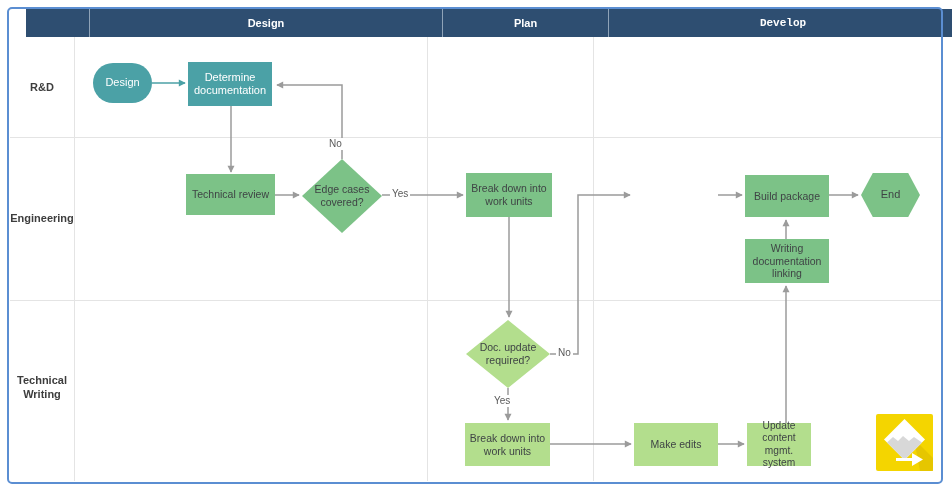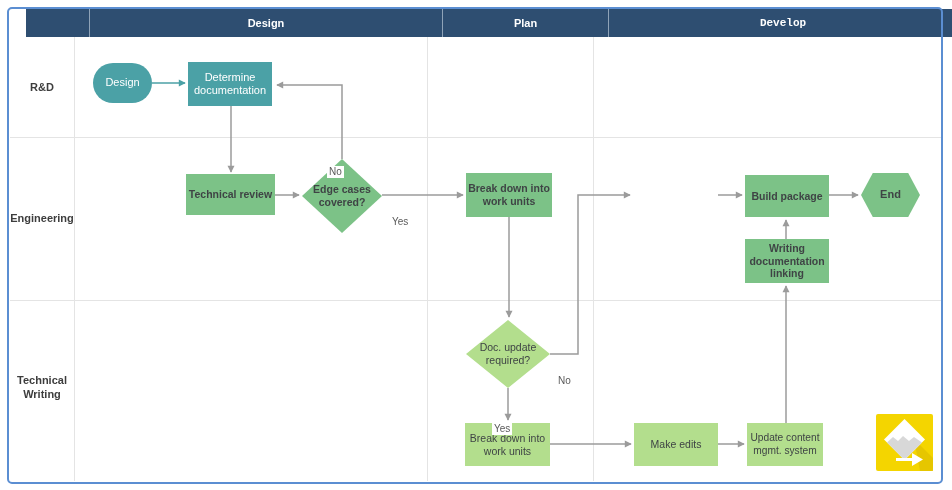--- a/index.html
+++ b/index.html
@@ -27,32 +27,32 @@
   .glh{height:1px;left:10px;width:931px;}
 
   
   .lane-label{position:absolute;left:10px;width:64px;text-align:center;
               font-size:11px;font-weight:bold;color:#3d3d3d;z-index:2;line-height:1.25;}
 
   
   .node{position:absolute;display:flex;align-items:center;justify-content:center;
         text-align:center;z-index:2;line-height:1.22;box-sizing:border-box;padding:1px 2px;}
   .teal{background:#4ba1a6;color:#ffffff;font-size:11px;}
-  .gmed{background:#7cc287;color:#3f4445;font-size:10.5px;font-weight:bold;}
+  .gmed{background:#7cc287;color:#3f4445;font-size:10.5px;}
   .glight{background:#b3de8d;color:#3f4445;font-size:10.5px;}
   .stadium{border-radius:20px;}
   .diamond{clip-path:polygon(50% 0%,100% 50%,50% 100%,0% 50%);padding:4px 6px;}
   .hexagon{clip-path:polygon(20% 0%,80% 0%,100% 50%,80% 100%,20% 100%,0% 50%);}
 
   
   .wires{position:absolute;left:0;top:0;width:952px;height:490px;z-index:1;}
 
   
   .edge-label{position:absolute;z-index:3;font-size:10px;color:#5a5a5a;
-              background:#ffffff;padding:0 2px;line-height:12px;margin-top:28px;}
+              background:#ffffff;padding:0 2px;line-height:12px;}
 
   
   .logo{position:absolute;left:876px;top:414px;width:57px;height:57px;z-index:4;}
 </style>
 </head>
 <body>
 
 <div class="canvas">
 
   <div class="gl glv" style="left:74px"></div>
@@ -127,21 +127,21 @@
 
   <div class="node glight diamond" style="left:466px;top:320px;width:84px;height:68px">
     <span>Doc. update required?</span>
   </div>
   <div class="node glight" style="left:465px;top:423px;width:85px;height:43px">
     <span>Break down into work units</span>
   </div>
   <div class="node glight" style="left:634px;top:423px;width:84px;height:43px">
     <span>Make edits</span>
   </div>
-  <div class="node glight" style="left:747px;top:423px;width:76px;height:43px;font-size:10.2px">
+  <div class="node glight" style="left:747px;top:423px;width:64px;height:43px;font-size:10.2px">
     <span>Update content mgmt. system</span>
   </div>
 
   <div class="edge-label" style="left:327px;top:138px">No</div>
   <div class="edge-label" style="left:390px;top:188px">Yes</div>
   <div class="edge-label" style="left:556px;top:347px">No</div>
   <div class="edge-label" style="left:492px;top:395px">Yes</div>
 
   <svg class="logo" viewBox="0 0 57 57">
     <rect x="0" y="0" width="57" height="57" rx="2" fill="#f4d500"></rect>

